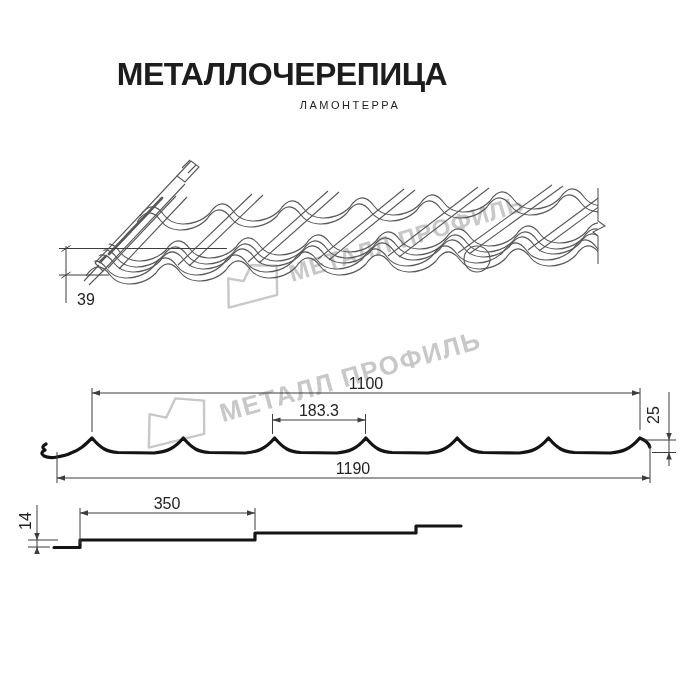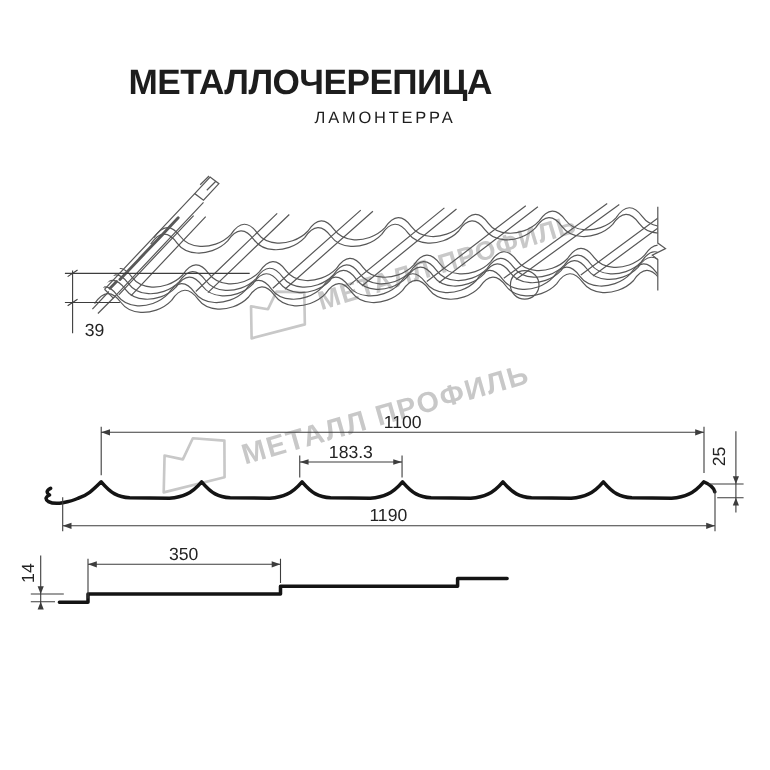--- a/index.html
+++ b/index.html
@@ -8,21 +8,21 @@
     background:var(--c-background,#fff);
     font-family:"Liberation Sans",sans-serif;
   }
   .page-title{
     position:absolute;top:56px;left:0;width:564px;text-align:center;
     font-size:32px;font-weight:800;letter-spacing:-0.5px;
     color:var(--c-title-text,#1d1d1d);
   }
   .page-subtitle{
     position:absolute;top:99px;left:0;width:700px;text-align:center;
-    font-size:15px;font-weight:500;letter-spacing:2.5px;
+    font-size:11px;font-weight:500;letter-spacing:2.5px;
     color:var(--c-title-text,#222);
   }
   svg{position:absolute;left:0;top:0;}
   .thin{stroke:var(--c-drawing-line,#585858);stroke-width:1.1;fill:none;}
   .thin2{stroke:var(--c-drawing-line,#585858);stroke-width:1.1;fill:none;}
   .slot{stroke:var(--c-drawing-line,#585858);stroke-width:2.6;fill:none;stroke-linecap:round;}
   .dim{stroke:var(--c-dimension-line,#3d3d3d);stroke-width:1;fill:none;}
   .dimtxt{fill:var(--c-dimension-text,#232323);font-size:16px;font-family:"Liberation Sans",sans-serif;}
   .arrow{fill:var(--c-dimension-line,#3d3d3d);stroke:none;}
   .thick{stroke:var(--c-profile-line,#141414);stroke-width:3.2;fill:none;stroke-linejoin:round;stroke-linecap:round;}

